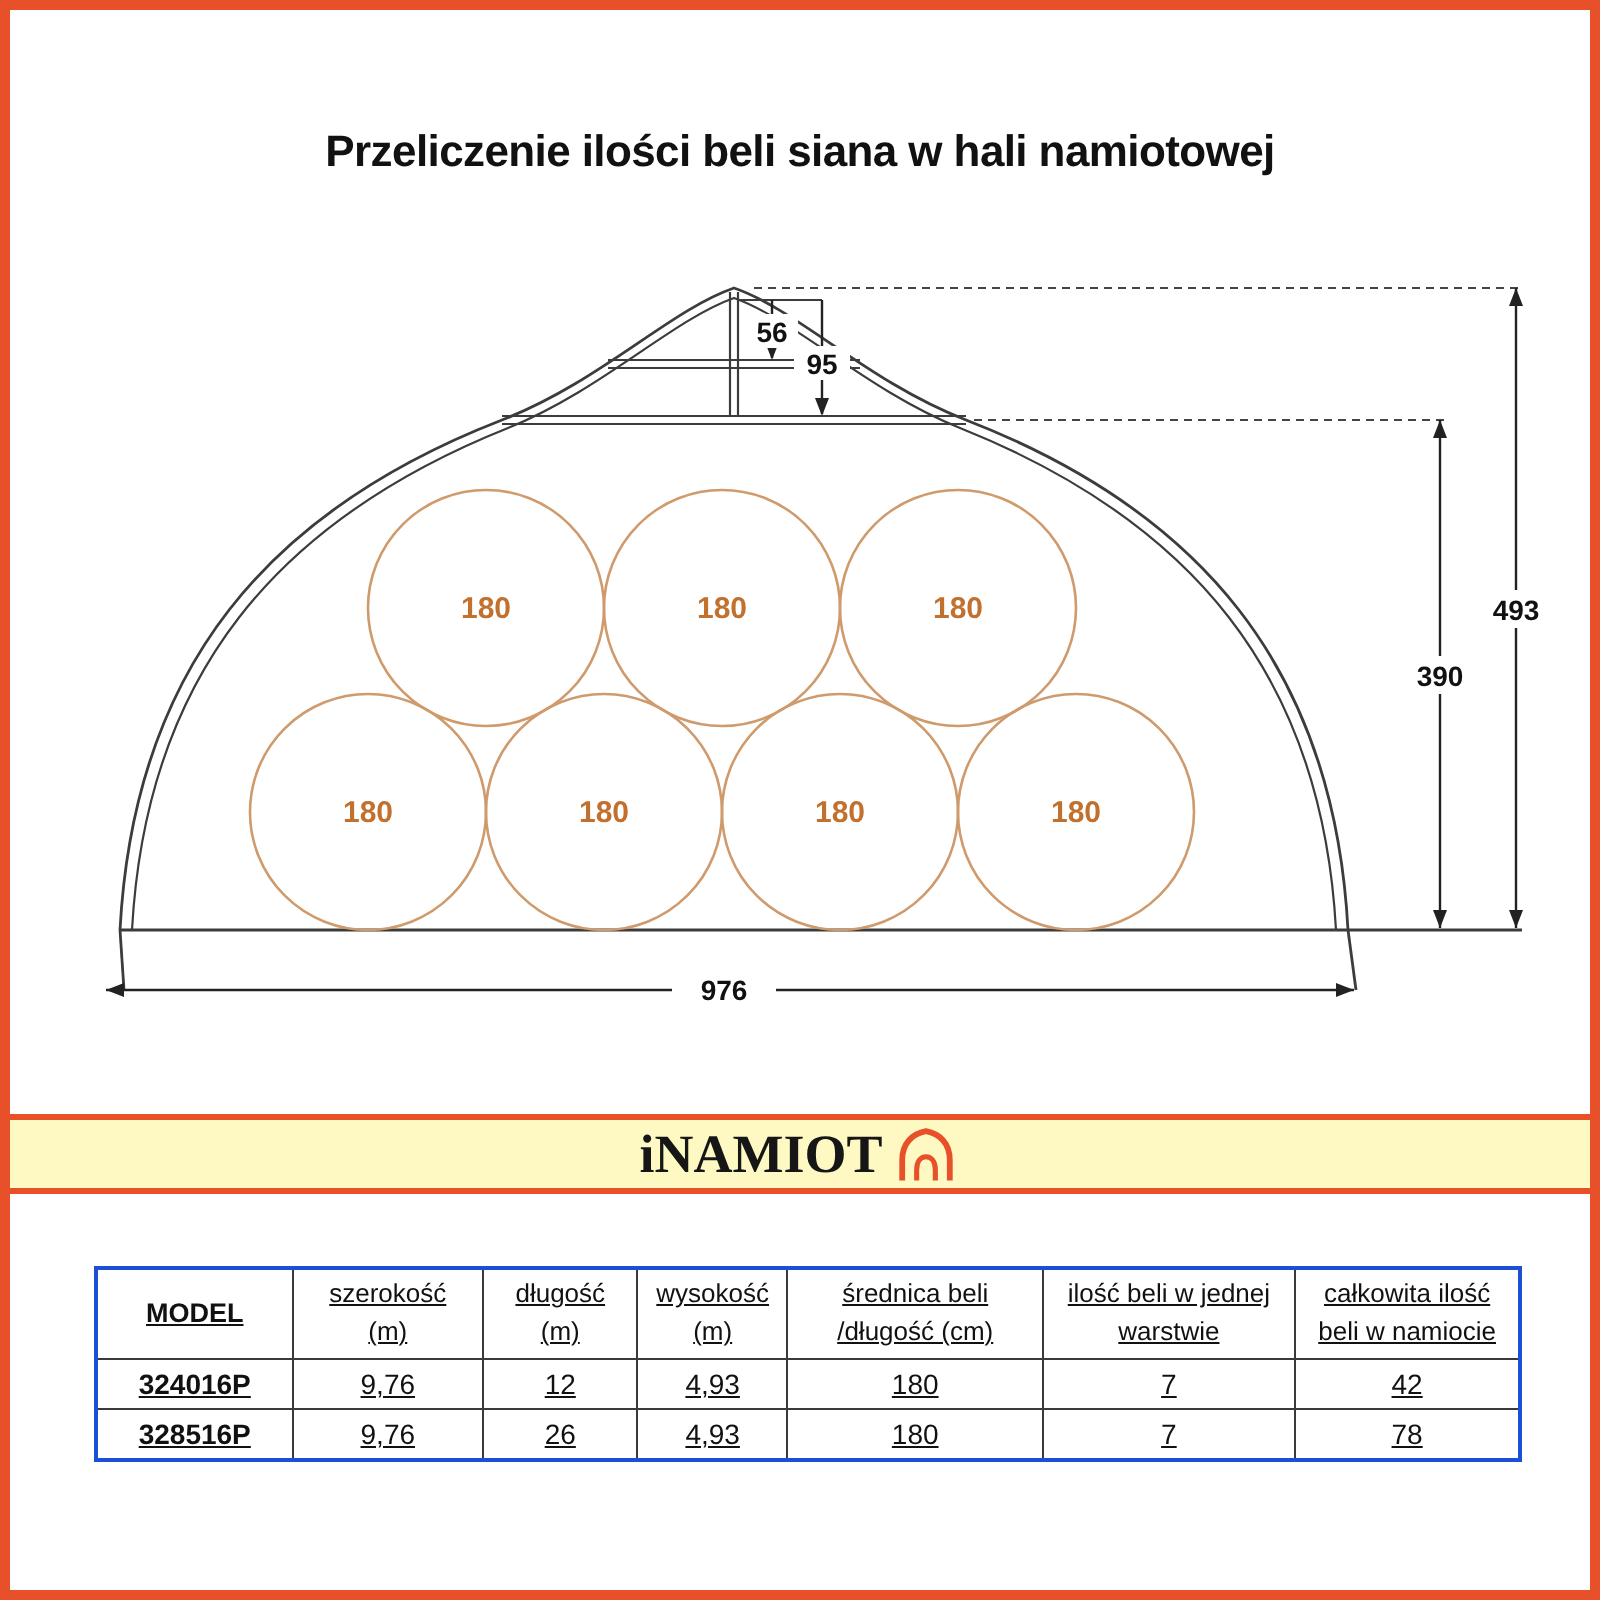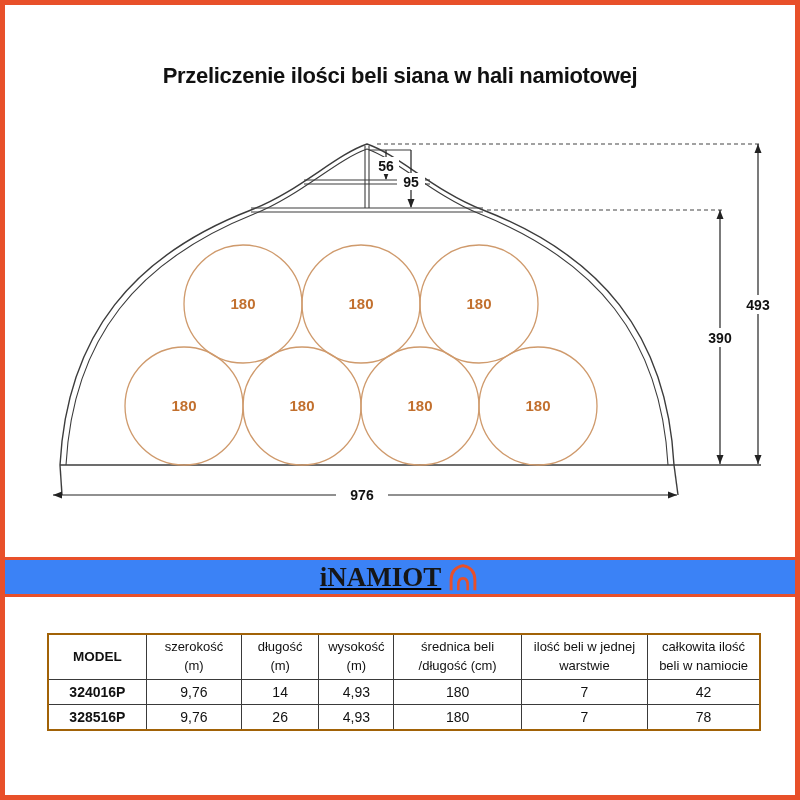--- a/index.html
+++ b/index.html
@@ -18,35 +18,35 @@
   .dim{stroke:#222;stroke-width:1.2;fill:none;}
   .dash{stroke:#444;stroke-width:1.1;fill:none;stroke-dasharray:4 3;}
   .arrow{fill:#222;stroke:none;}
   .dimtxt{font-family:"Liberation Sans",sans-serif;font-size:14px;font-weight:bold;fill:#111;text-anchor:middle;}
   .balecircle{stroke:#cf9a6c;stroke-width:1.3;fill:none;}
   .baletxt{font-family:"Liberation Sans",sans-serif;font-size:15px;font-weight:bold;fill:#c2702e;text-anchor:middle;}
   .whitebg{fill:#ffffff;stroke:none;}
   .logoband{
     position:absolute;top:552px;left:0;width:790px;height:34px;
     border-top:3px solid #e8502a;border-bottom:3px solid #e8502a;
-    display:flex;align-items:center;justify-content:center;gap:5px;background:#3b82f6;text-decoration:underline;
+    display:flex;align-items:center;justify-content:center;gap:5px;background:#fef9c3;
   }
   .logotext{
     font-family:"Liberation Serif",serif;font-weight:bold;font-size:27px;
     color:#161616;letter-spacing:0px;line-height:1;
   }
   .datatable{
     position:absolute;top:628px;left:42px;width:714px;
     border-collapse:collapse;table-layout:fixed;background:#fff;
     font-family:"Liberation Sans",sans-serif;color:#111;
   }
   .datatable th,.datatable td{
     border:1px solid #3a3a3a;padding:0;text-align:center;vertical-align:middle;
   }
-  .datatable{border:2px solid #a16207;}
+  .datatable{border:2px solid #1d4ed8;text-decoration:underline;}
   .datatable th{height:44px;font-size:13px;font-weight:normal;line-height:1.45;}
   .datatable th.model{font-weight:bold;font-size:13.5px;}
   .datatable td{height:24px;font-size:14px;font-weight:normal;}
   .datatable td.model{font-weight:bold;font-size:14px;}
   .hline{display:block;}
 </style>
 </head>
 <body>
 
 <div class="page">
@@ -182,21 +182,21 @@
         <th>
           <span class="hline">całkowita ilość</span>
             <span class="hline">beli w namiocie</span>
         </th>
       </tr>
     </thead>
     <tbody>
       <tr>
         <td class="model">324016P</td>
         <td>9,76</td>
-        <td>14</td>
+        <td>12</td>
         <td>4,93</td>
         <td>180</td>
         <td>7</td>
         <td>42</td>
       </tr>
       <tr>
         <td class="model">328516P</td>
         <td>9,76</td>
         <td>26</td>
         <td>4,93</td>

